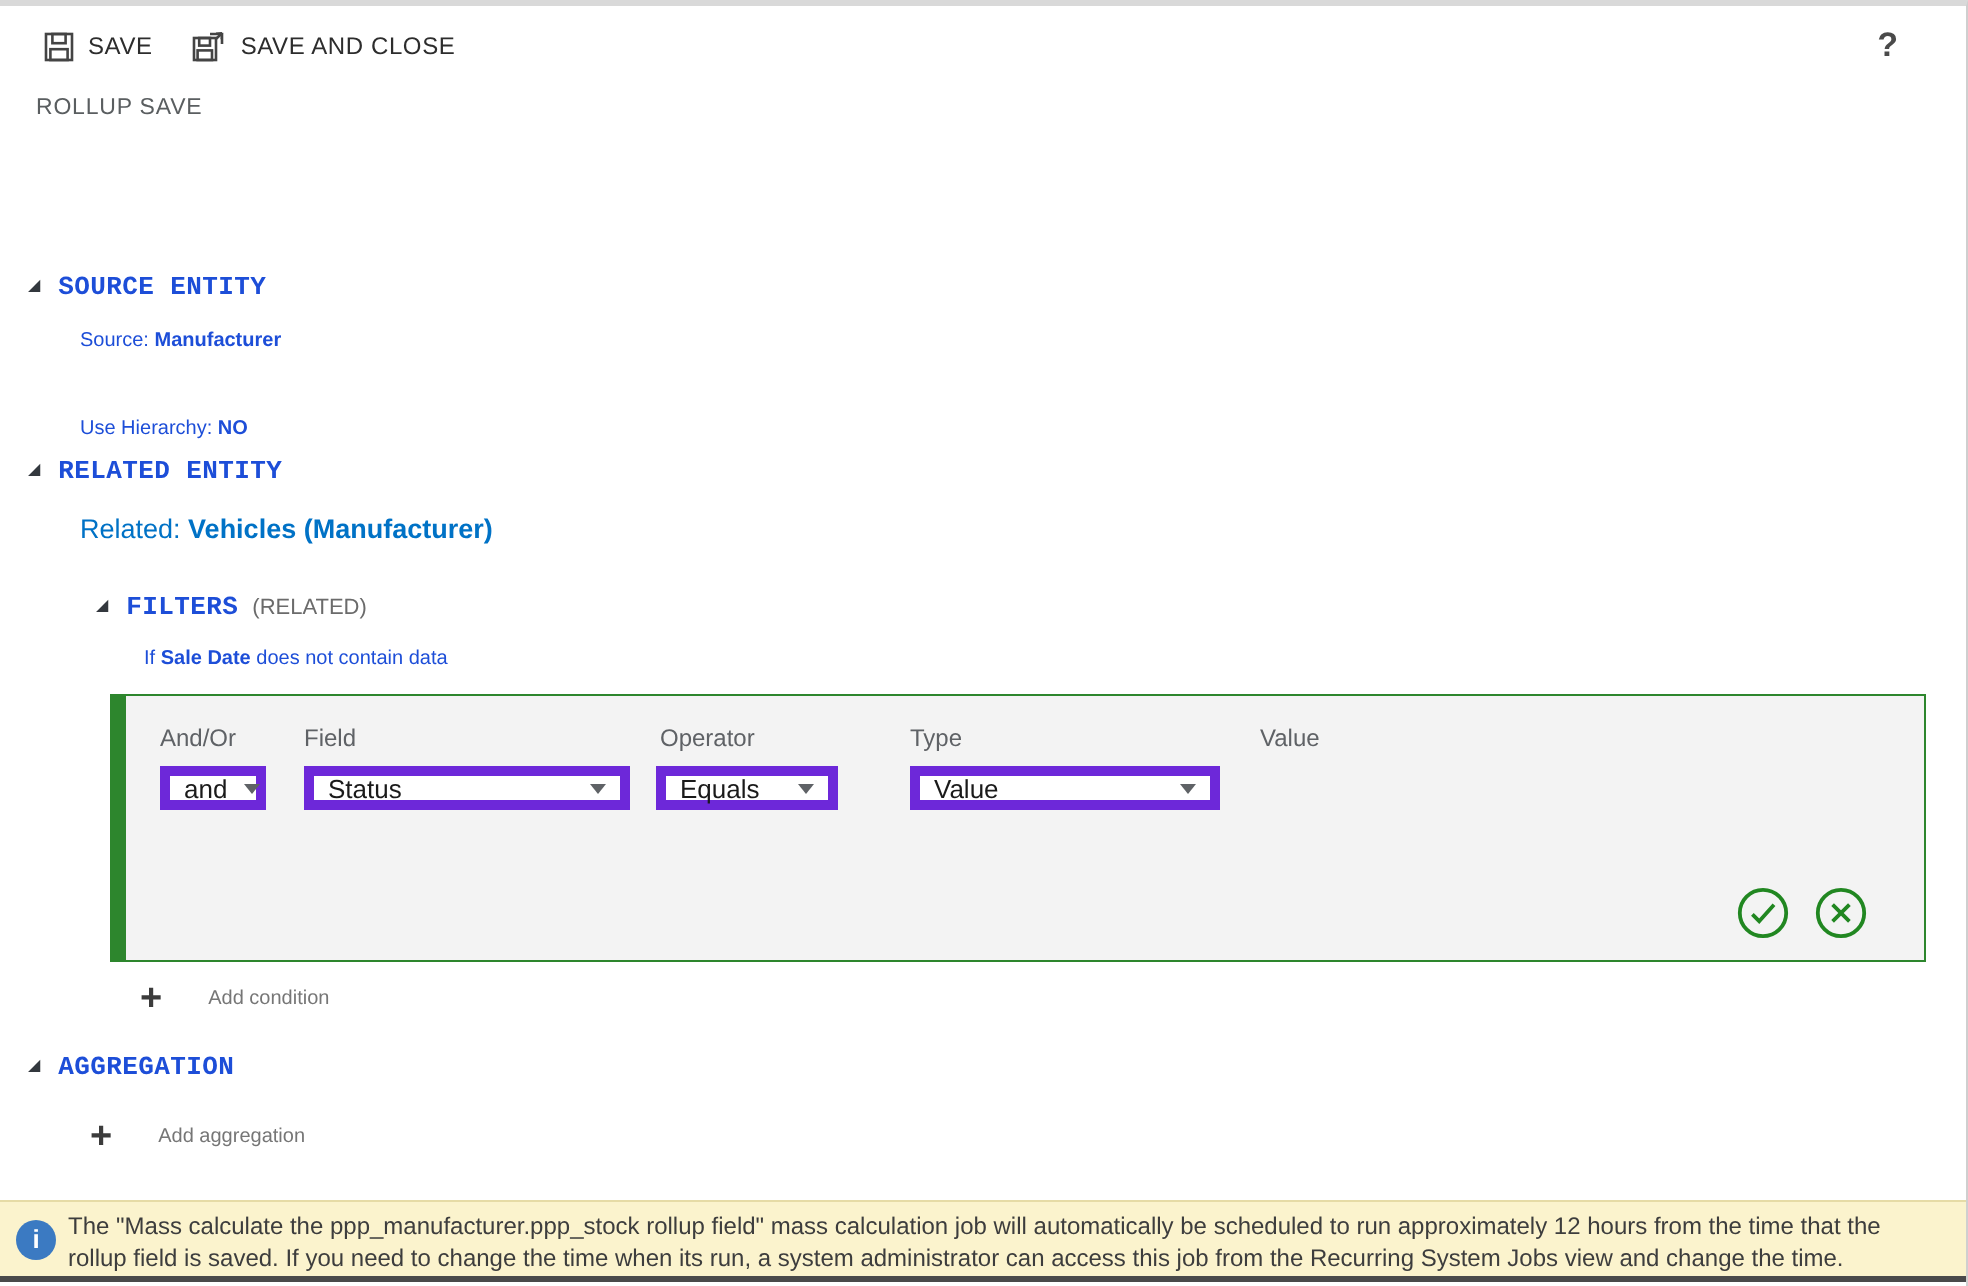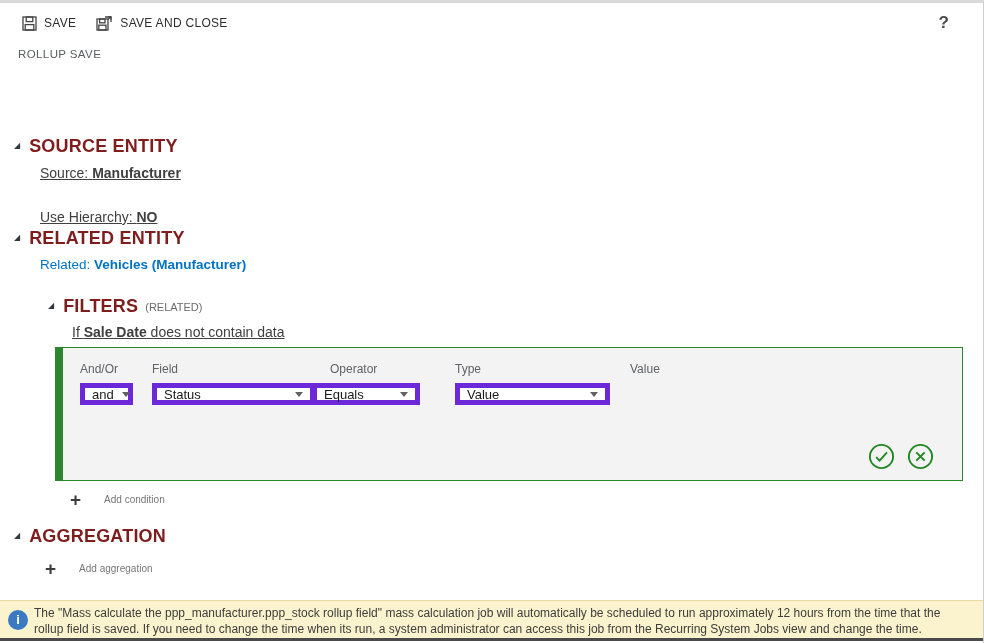--- a/index.html
+++ b/index.html
@@ -18,24 +18,24 @@
   .help { position:absolute; top:10px; right:34px; font-size:17px; font-weight:bold;
           color:#4a4a4a; cursor:pointer; }
 
   
   .kicker { position:absolute; top:45px; left:18px; font-size:11.5px; color:#5a5e60; letter-spacing:.4px; }
   .title  { position:absolute; top:62px; left:16px; font-size:35px; font-weight:300; color:#111; }
 
   
   .sec-head { position:absolute; display:flex; align-items:center; gap:9px; cursor:pointer; }
   .tri { font-size:8px; color:#33383e; line-height:1; transform:translateY(-1px); }
-  .sec-label { font-size:18px; font-weight:bold; color:#7f1d1d; letter-spacing:.2px; }
+  .sec-label { font-size:13px; font-weight:bold; color:#1d4ed8; letter-spacing:.2px;font-family:Liberation Mono, monospace; }
   .optional { font-size:11px; font-weight:normal; color:#6b6b6b; margin-left:-2px; }
 
-  .green-line { position:absolute; font-size:14px; color:#404040;text-decoration:underline; }
+  .green-line { position:absolute; font-size:10px; color:#1d4ed8; }
   .green-line b { font-weight:bold; }
   .blue-line { position:absolute; font-size:13.5px; color:#0072c6; cursor:pointer; }
   .blue-line b { font-weight:bold; }
 
   
   .cond-box { position:absolute; top:344px; left:55px; width:908px; height:134px;
               background:#f3f3f3; border:1px solid #2d862d; border-left:8px solid #2d862d; }
   .col-label { position:absolute; top:14px; font-size:12px; color:#5f6266; }
   .dd { position:absolute; top:35px; height:22px; background:#fff; border:5px solid #6d28d9;
         display:flex; align-items:center; justify-content:space-between; padding:0 7px;
@@ -140,21 +140,21 @@
     <div class="col-label" style="left:567px;">Value</div>
 
     <div class="dd" style="left:17px; width:53px;">
       <span>and</span>
       <span class="arrow"></span>
     </div>
     <div class="dd" style="left:89px; width:163px;">
       <span>Status</span>
       <span class="arrow"></span>
     </div>
-    <div class="dd" style="left:249px; width:108px;">
+    <div class="dd" style="left:265px; width:91px;">
       <span>Equals</span>
       <span class="arrow"></span>
     </div>
     <div class="dd" style="left:392px; width:155px;">
       <span>Value</span>
       <span class="arrow"></span>
     </div>
 
 
     <div class="cond-actions">

